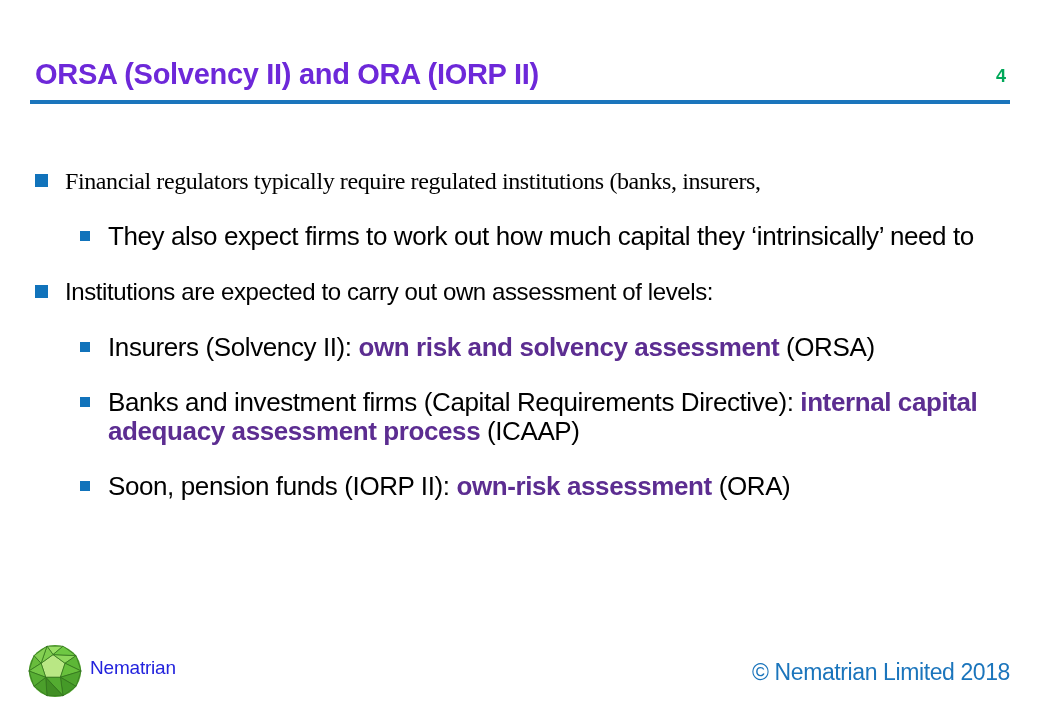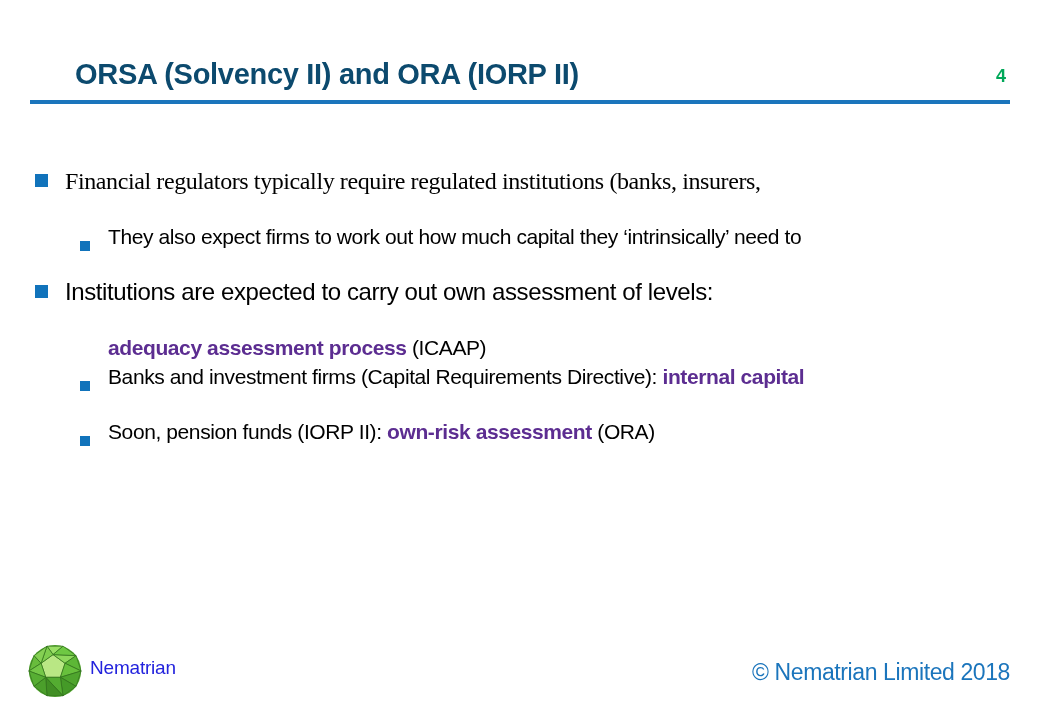--- a/index.html
+++ b/index.html
@@ -17,43 +17,43 @@
     font-family:"Liberation Sans","DejaVu Sans",sans-serif;
     color:#000;
     position:relative;
     overflow:hidden;
   }
   .slide{position:absolute;inset:0;}
 
   
   .title{
     position:absolute;left:35px;top:58px;
-    font-size:29px;font-weight:bold;color:#0c4a6e;
-    letter-spacing:-0.3px;white-space:nowrap;margin-left:40px;
+    font-size:29px;font-weight:bold;color:#6d28d9;
+    letter-spacing:-0.3px;white-space:nowrap;
   }
   .page-number{
     position:absolute;right:34px;top:66px;
     font-size:18px;font-weight:bold;color:var(--green);
   }
   .title-rule{
     position:absolute;left:30px;right:30px;top:100px;height:4px;
     background:var(--accent-blue);
   }
 
   
   .content{
     position:absolute;left:35px;right:28px;top:160px;
     letter-spacing:-0.4px;
   }
   .bullet{display:flex;align-items:flex-start;margin-top:26px;}
   .bullet:first-child{margin-top:6px;font-family:Liberation Serif, serif;}
   .sq{flex:0 0 auto;background:var(--bullet-blue);display:inline-block;}
   .l1{font-size:24px;line-height:30px;}
   .l1 .sq{width:13px;height:13px;margin-top:8px;margin-right:17px;}
-  .l2{font-size:21px;line-height:29px;padding-left:45px;align-items:flex-end;}
+  .l2{font-size:26px;line-height:29px;padding-left:45px;}
   .l2 .sq{width:10px;height:10px;margin-top:9px;margin-right:18px;}
   .bline{white-space:nowrap;}
   .accent{color:var(--purple);font-weight:bold;}
 
   
   .logo{position:absolute;left:26px;top:642px;width:58px;height:58px;}
   .logo-text{
     position:absolute;left:90px;top:657px;
     font-size:19px;color:var(--logo-blue);letter-spacing:-0.2px;
   }
@@ -86,22 +86,28 @@
       </div>
       <div class="bullet l1">
         <span class="sq"></span>
         <div class="btext">
           <div class="bline"><span>Institutions are expected to carry out own assessment of levels:</span></div>
         </div>
       </div>
       <div class="bullet l2">
         <span class="sq"></span>
         <div class="btext">
+          <div class="bline"><span>Insurers (Solvency II): </span><span class="accent">own risk and solvency assessment</span><span> (ORSA)</span></div>
+        </div>
+      </div>
+      <div class="bullet l2">
+        <span class="sq"></span>
+        <div class="btext">
+          <div class="bline"><span>Banks and investment firms (Capital Requirements Directive): </span><span class="accent">internal capital</span></div>
           <div class="bline"><span class="accent">adequacy assessment process</span><span> (ICAAP)</span></div>
-          <div class="bline"><span>Banks and investment firms (Capital Requirements Directive): </span><span class="accent">internal capital</span></div>
         </div>
       </div>
       <div class="bullet l2">
         <span class="sq"></span>
         <div class="btext">
           <div class="bline"><span>Soon, pension funds (IORP II): </span><span class="accent">own-risk assessment</span><span> (ORA)</span></div>
         </div>
       </div>
     </div>
 

